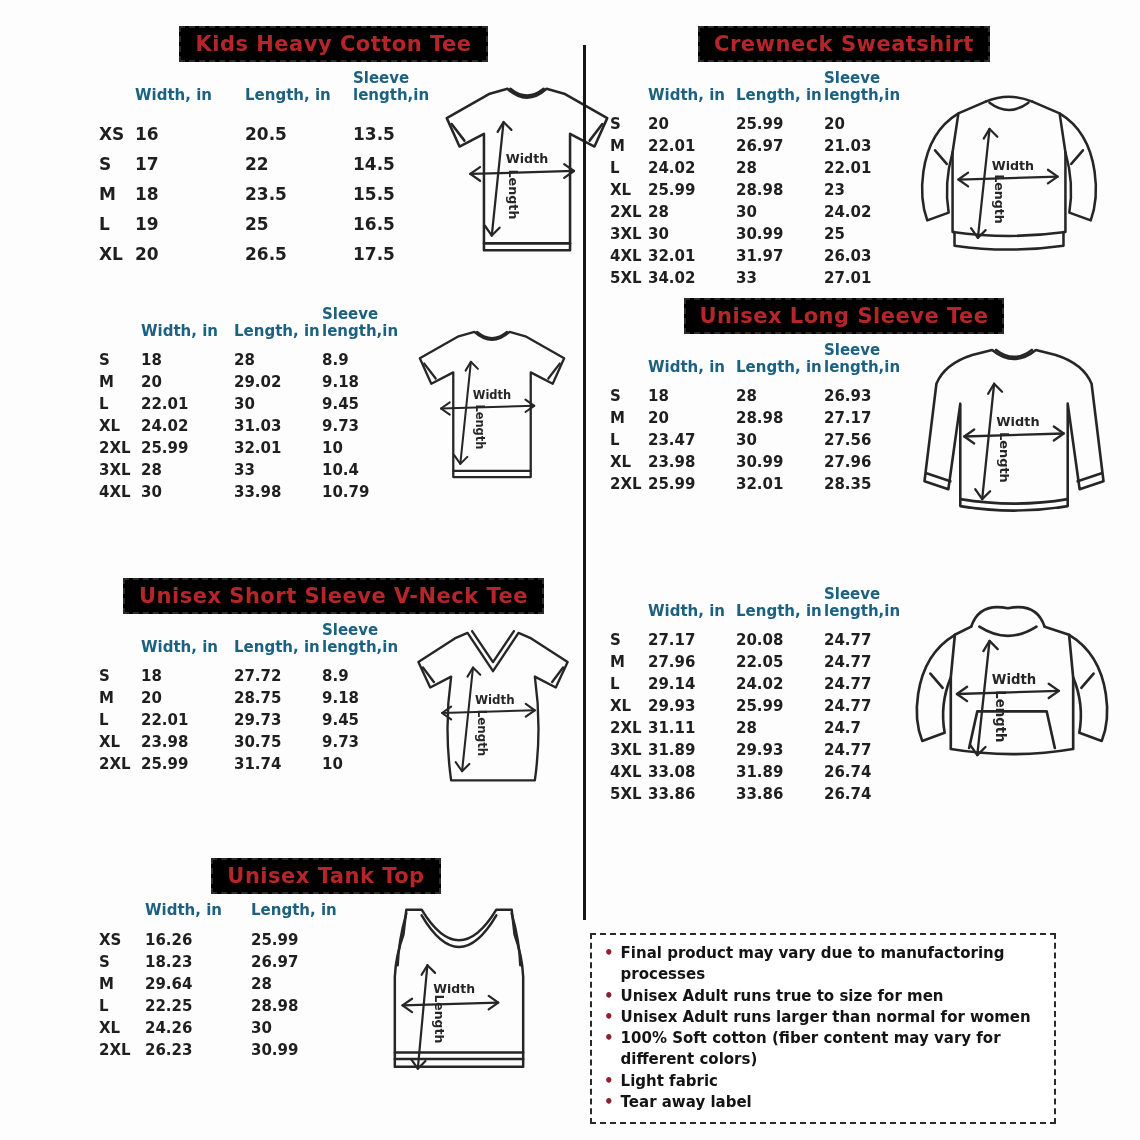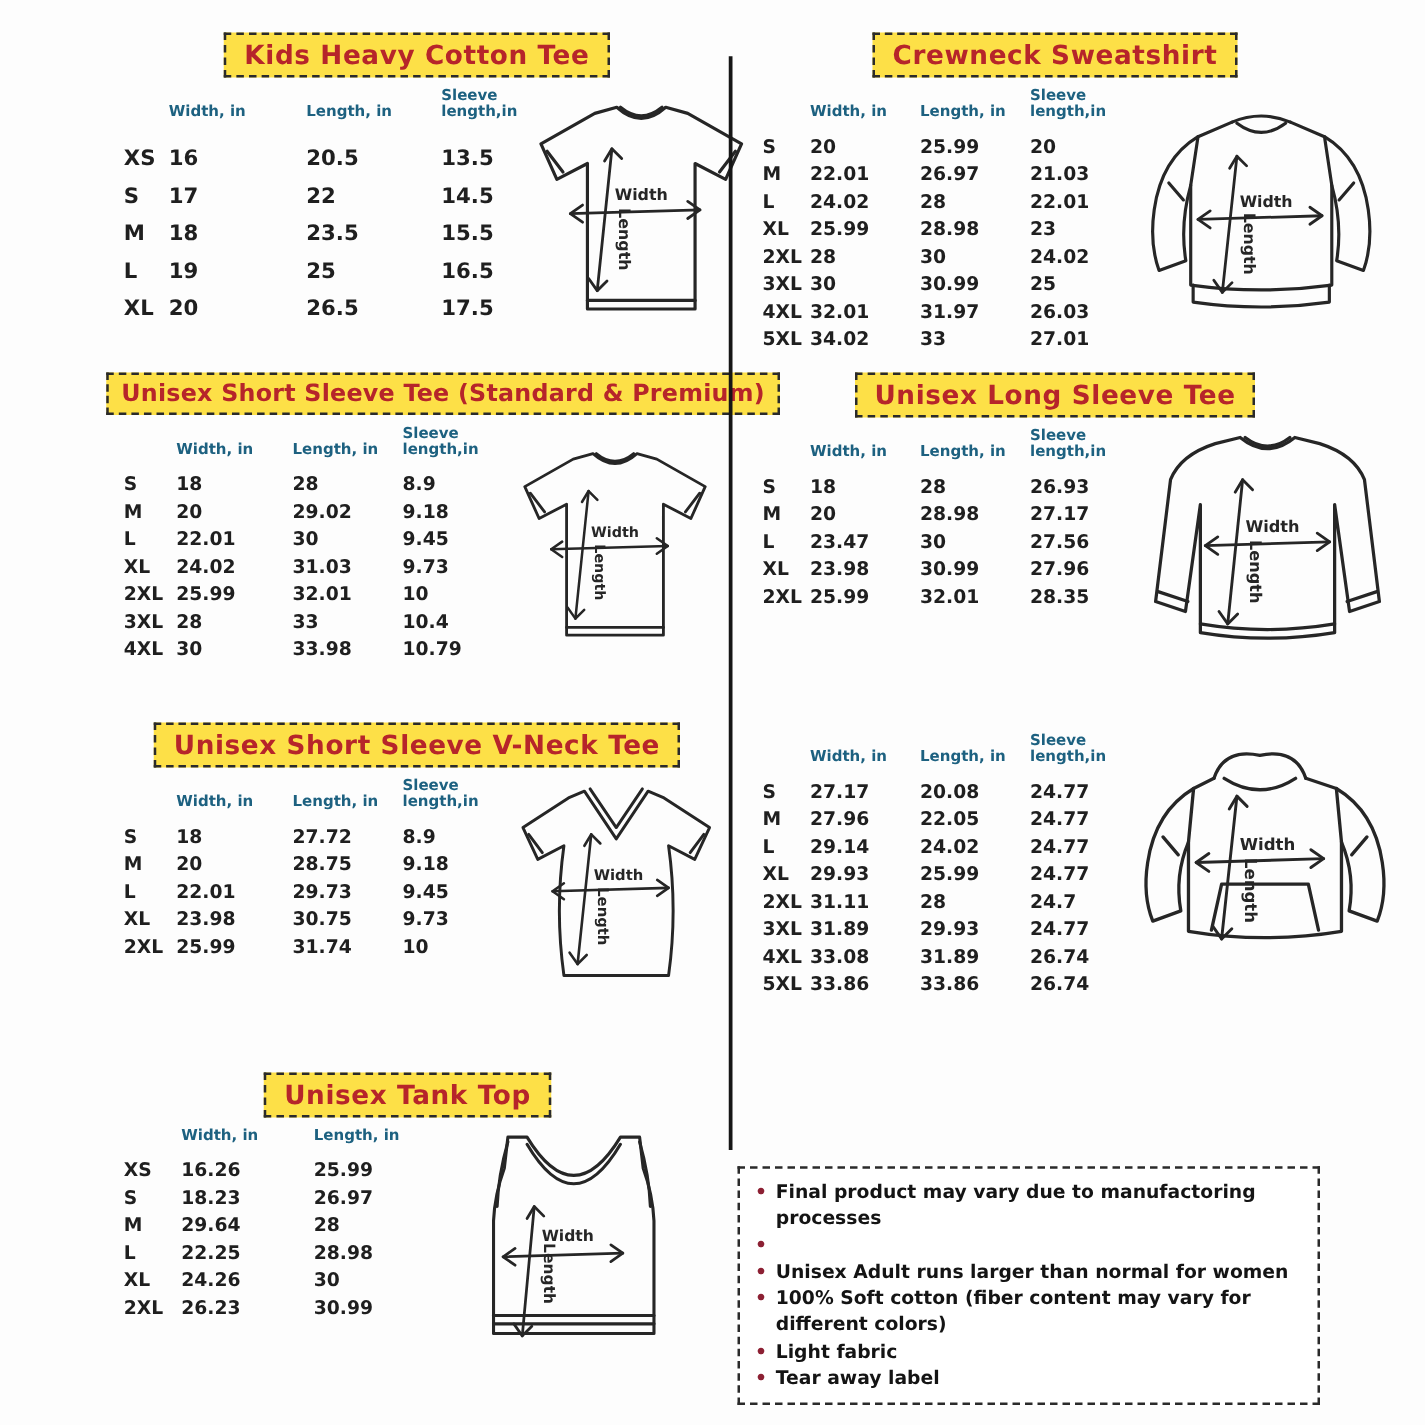--- a/index.html
+++ b/index.html
@@ -18,32 +18,32 @@
   .p-hood  {left:596px; top:578px; width:502px;}
   .p-tank  {left:85px;  top:858px; width:482px;}
 
   .title-wrap{text-align:center;}
   .title{
     display:inline-block;margin:0;
     border:2px dashed #2a2a2a;
     padding:4px 14px;
     color:var(--title_red,#b6252a);
     font-size:21px;font-weight:700;letter-spacing:.5px;
-    white-space:nowrap;background:#fde047;
+    white-space:nowrap;background:#000000;
   }
   .p-sst .title{font-size:19px;padding:4px 10px;letter-spacing:.2px;}
 
   .body{display:flex;margin-top:8px;}
   .tblwrap{flex:0 0 auto;padding-left:14px;}
   .art-wrap{flex:1 1 auto;display:flex;align-items:center;justify-content:center;text-align:center;}
 
   table.size-table{border-collapse:collapse;}
   .size-table th{
     color:var(--header_blue,#1d6180);
-    font-size:12px;font-weight:700;text-align:left;
+    font-size:15px;font-weight:700;text-align:left;
     vertical-align:bottom;padding:0 0 10px 0;
     white-space:pre-line;line-height:1.1;margin-top:20px;
   }
   .size-table td{
     font-size:15px;font-weight:700;color:var(--ink,#1f1f1f);
     padding:2px 0;text-align:left;white-space:nowrap;
   }
   .t-kids td{font-size:17px;padding:5px 0;}
   .t-kids th{padding-bottom:16px;}
   .t-kids th:nth-child(1),.t-kids td:nth-child(1){width:36px;}
@@ -152,21 +152,20 @@
         <path class="arrow" d="M70,54 L76,44 L84,52"></path>
           <path class="arrow" d="M57,150 L64,160 L72,152"></path>
         <text x="100" y="86" text-anchor="middle">Width</text>
         <text x="82" y="118" text-anchor="middle" transform="rotate(90 82 118)">Length</text>
       </svg>
     </div>
   </div>
 </section>
 
 <section class="panel p-sst">
-  <div class="title-wrap"><h2 class="title">Unisex Short Sleeve Tee (Standard &amp; Premium)</h2></div>
   <div class="body">
     <div class="tblwrap">
       <table class="size-table t-std">
         <thead>
             <tr>
               <th></th>
               <th>Width, in</th>
               <th>Length, in</th>
               <th>Sleeve
 length,in</th>
@@ -620,20 +619,21 @@
 </section>
 
 <section class="notes">
   <ul>
       <li>
         <span class="dot">•</span>
         <span class="ntext">Final product may vary due to manufactoring processes</span>
       </li>
       <li>
         <span class="dot">•</span>
+        <span class="ntext">Unisex Adult runs true to size for men</span>
       </li>
       <li>
         <span class="dot">•</span>
         <span class="ntext">Unisex Adult runs larger than normal for women</span>
       </li>
       <li>
         <span class="dot">•</span>
         <span class="ntext">100% Soft cotton (fiber content may vary for different colors)</span>
       </li>
       <li>

